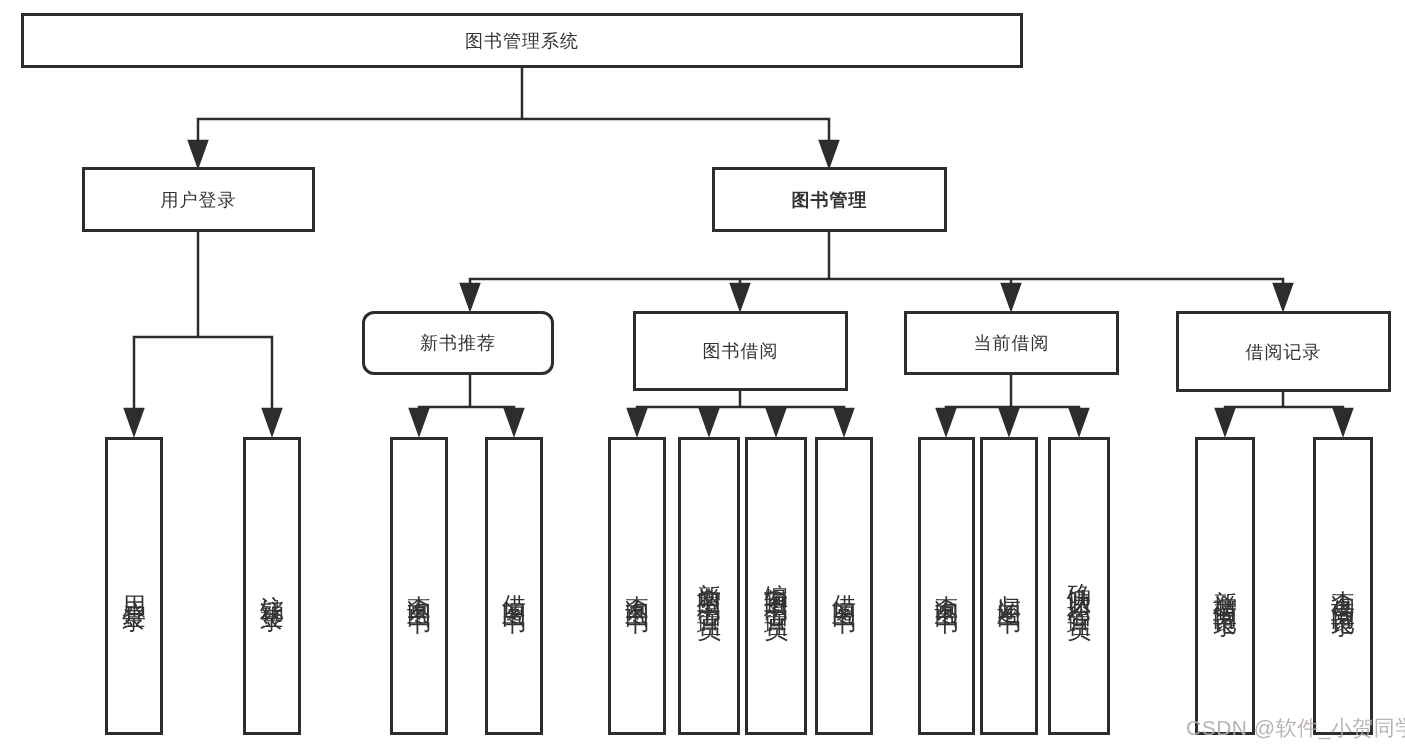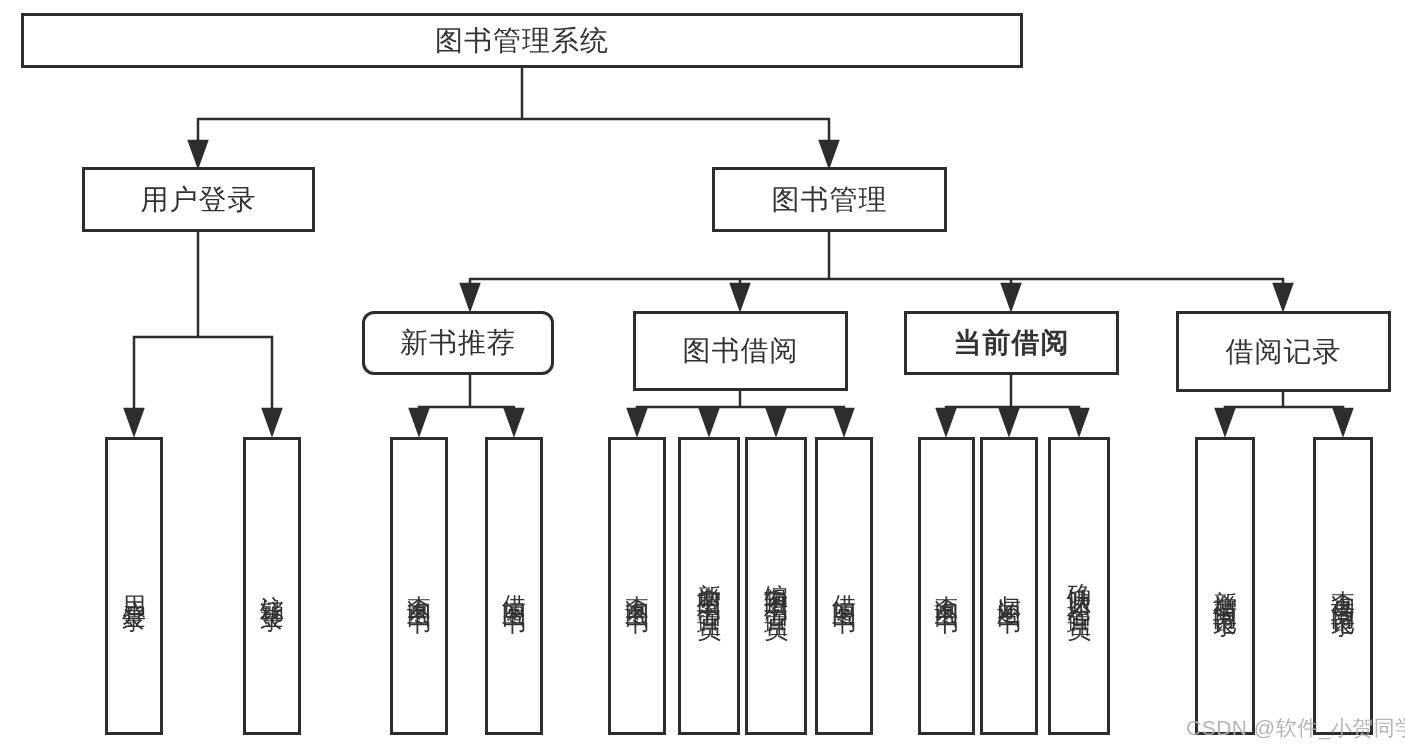--- a/index.html
+++ b/index.html
@@ -10,21 +10,21 @@
     font-family:"Liberation Sans", sans-serif;
     overflow:hidden;
   }
   #connectors{position:absolute;left:0;top:0;width:1405px;height:747px;}
   .box{
     position:absolute;
     box-sizing:border-box;
     border:3px solid #2d2d2d;
     background:#ffffff;
     display:flex;align-items:center;justify-content:center;
-    font-size:28px;color:#333333;letter-spacing:1px;
+    font-size:18px;color:#333333;letter-spacing:1px;
     white-space:nowrap;
   }
   .leaf{
     position:absolute;
     box-sizing:border-box;
     border:3px solid #2d2d2d;
     background:#ffffff;
     display:flex;align-items:center;justify-content:center;
     writing-mode:vertical-rl;
     text-orientation:mixed;
@@ -90,25 +90,25 @@
         <path fill="none" d="M1283 375 V407 M1225 407 H1343 M1225 407 V412 M1343 407 V412"></path>
         <polygon points="1225,434 1216,409 1234,409"></polygon>
         <polygon points="1343,434 1334,409 1352,409"></polygon>
       </g>
     </g>
   </svg>
 
   <div class="box" style="left:21px;top:13px;width:1002px;height:55px;">图书管理系统</div>
 
   <div class="box" style="left:82px;top:167px;width:233px;height:65px;">用户登录</div>
-  <div class="box" style="left:712px;top:167px;width:235px;height:65px;">图书管理</div>
+  <div class="box" style="left:712px;top:167px;width:235px;height:65px;font-weight:bold;">图书管理</div>
 
   <div class="box" style="left:362px;top:311px;width:192px;height:64px;border-radius:12px;">新书推荐</div>
   <div class="box" style="left:633px;top:311px;width:215px;height:80px;">图书借阅</div>
-  <div class="box" style="left:904px;top:311px;width:215px;height:64px;font-weight:bold;">当前借阅</div>
+  <div class="box" style="left:904px;top:311px;width:215px;height:64px;">当前借阅</div>
   <div class="box" style="left:1176px;top:311px;width:215px;height:81px;">借阅记录</div>
 
   <div class="leaf" style="left:105px;top:437px;width:58px;height:298px;">用户登录</div>
   <div class="leaf" style="left:243px;top:437px;width:58px;height:298px;">注销登录</div>
 
   <div class="leaf" style="left:390px;top:437px;width:58px;height:298px;">查询图书</div>
   <div class="leaf" style="left:485px;top:437px;width:58px;height:298px;">借阅图书</div>
 
   <div class="leaf" style="left:608px;top:437px;width:58px;height:298px;">查询图书</div>
   <div class="leaf" style="left:678px;top:437px;width:62px;height:298px;">新增图书（管理员）</div>

